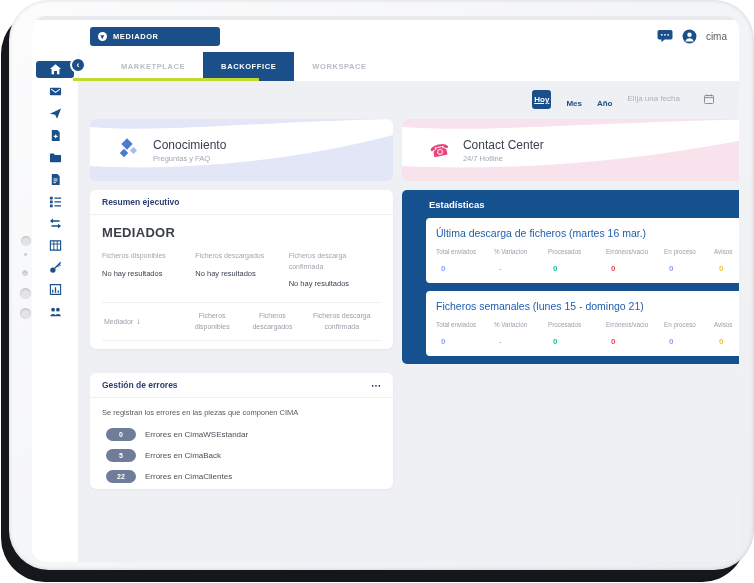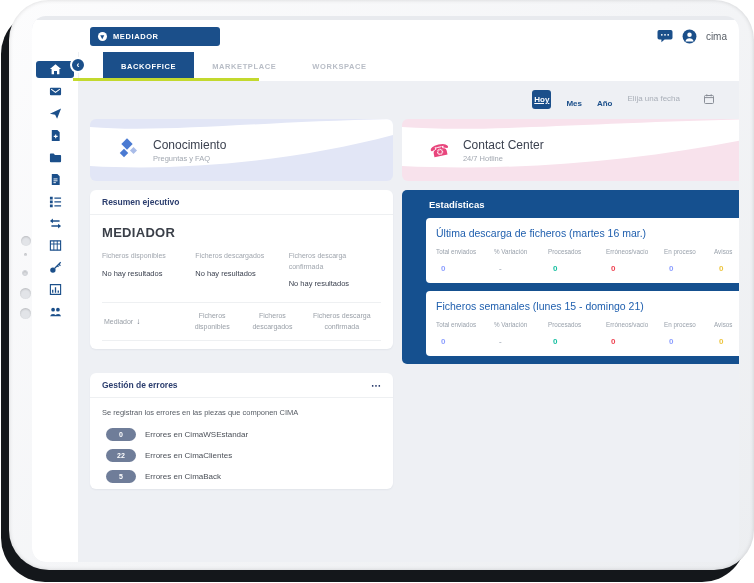--- a/index.html
+++ b/index.html
@@ -211,22 +211,22 @@
                 <circle cx="4.4" cy="5" r="2" stroke="none"></circle>
                 <circle cx="9.6" cy="5" r="2" stroke="none"></circle>
                 <path d="M1.2 12.2a3.3 3.3 0 0 1 6.4 0Z M6.6 12.2a3.3 3.3 0 0 1 6.4 0Z" stroke="none"></path>
               </svg>
           </div>
         </div>
 
         <div class="main">
           <div class="tabbar">
             <button class="collapse-btn">‹</button>
+            <div class="tab">MARKETPLACE</div>
             <div class="tab active">BACKOFFICE</div>
-            <div class="tab">MARKETPLACE</div>
             <div class="tab">WORKSPACE</div>
             <div class="tab-underline"></div>
           </div>
 
           <div class="content">
 
             <div class="filter-row">
               <button class="pill-active">Hoy</button>
               <button class="pill-link">Mes</button>
               <button class="pill-link">Año</button>
@@ -350,27 +350,27 @@
                 </div>
                 <div class="err-body">
                   <div class="err-desc">Se registran los errores en las piezas que componen CIMA</div>
                   <div class="chart-row">
                     <div class="legend">
                       <div class="legend-row">
                         <span class="legend-pill">0</span>
                         <span class="legend-label">Errores en CimaWSEstandar</span>
                       </div>
                       <div class="legend-row">
+                        <span class="legend-pill">5</span>
+                        <span class="legend-label">Errores en CimaBack</span>
+                      </div>
+                      <div class="legend-row">
                         <span class="legend-pill">22</span>
                         <span class="legend-label">Errores en CimaClientes</span>
                       </div>
-                      <div class="legend-row">
-                        <span class="legend-pill">5</span>
-                        <span class="legend-label">Errores en CimaBack</span>
-                      </div>
                     </div>
                   </div>
                 </div>
               </div>
 
               <div></div>
             </div>
           </div>
         </div>
       </div>

